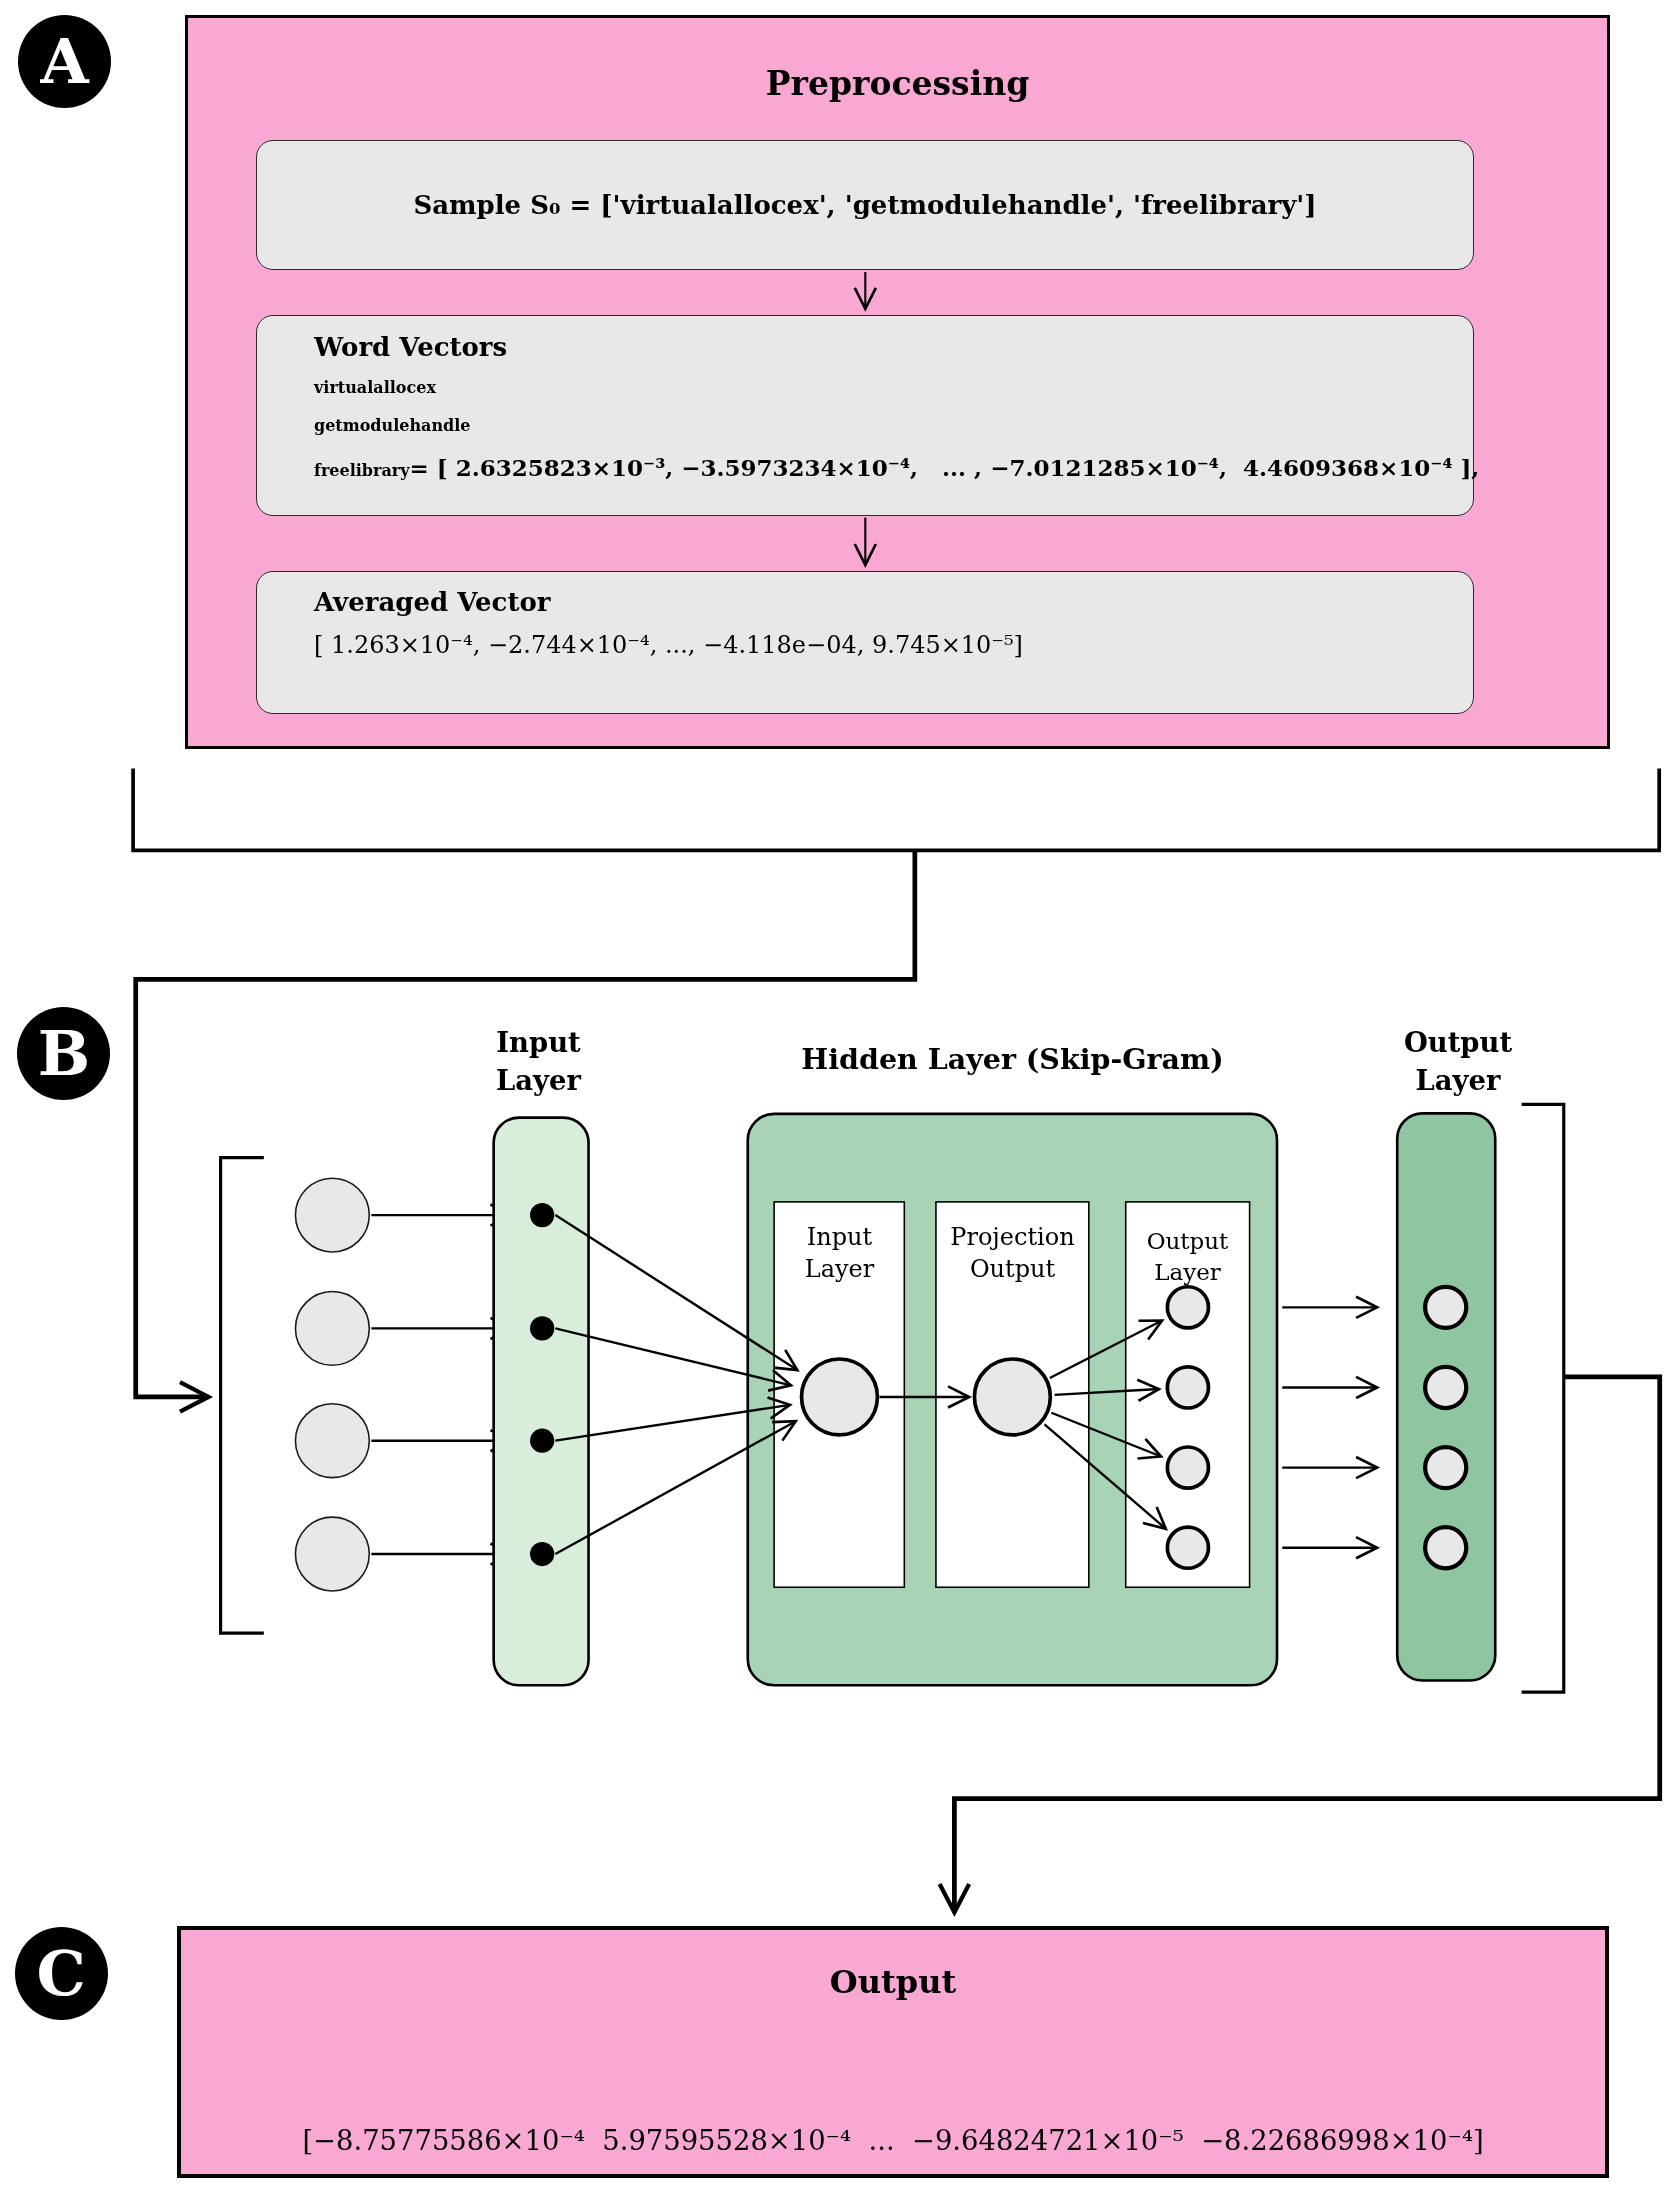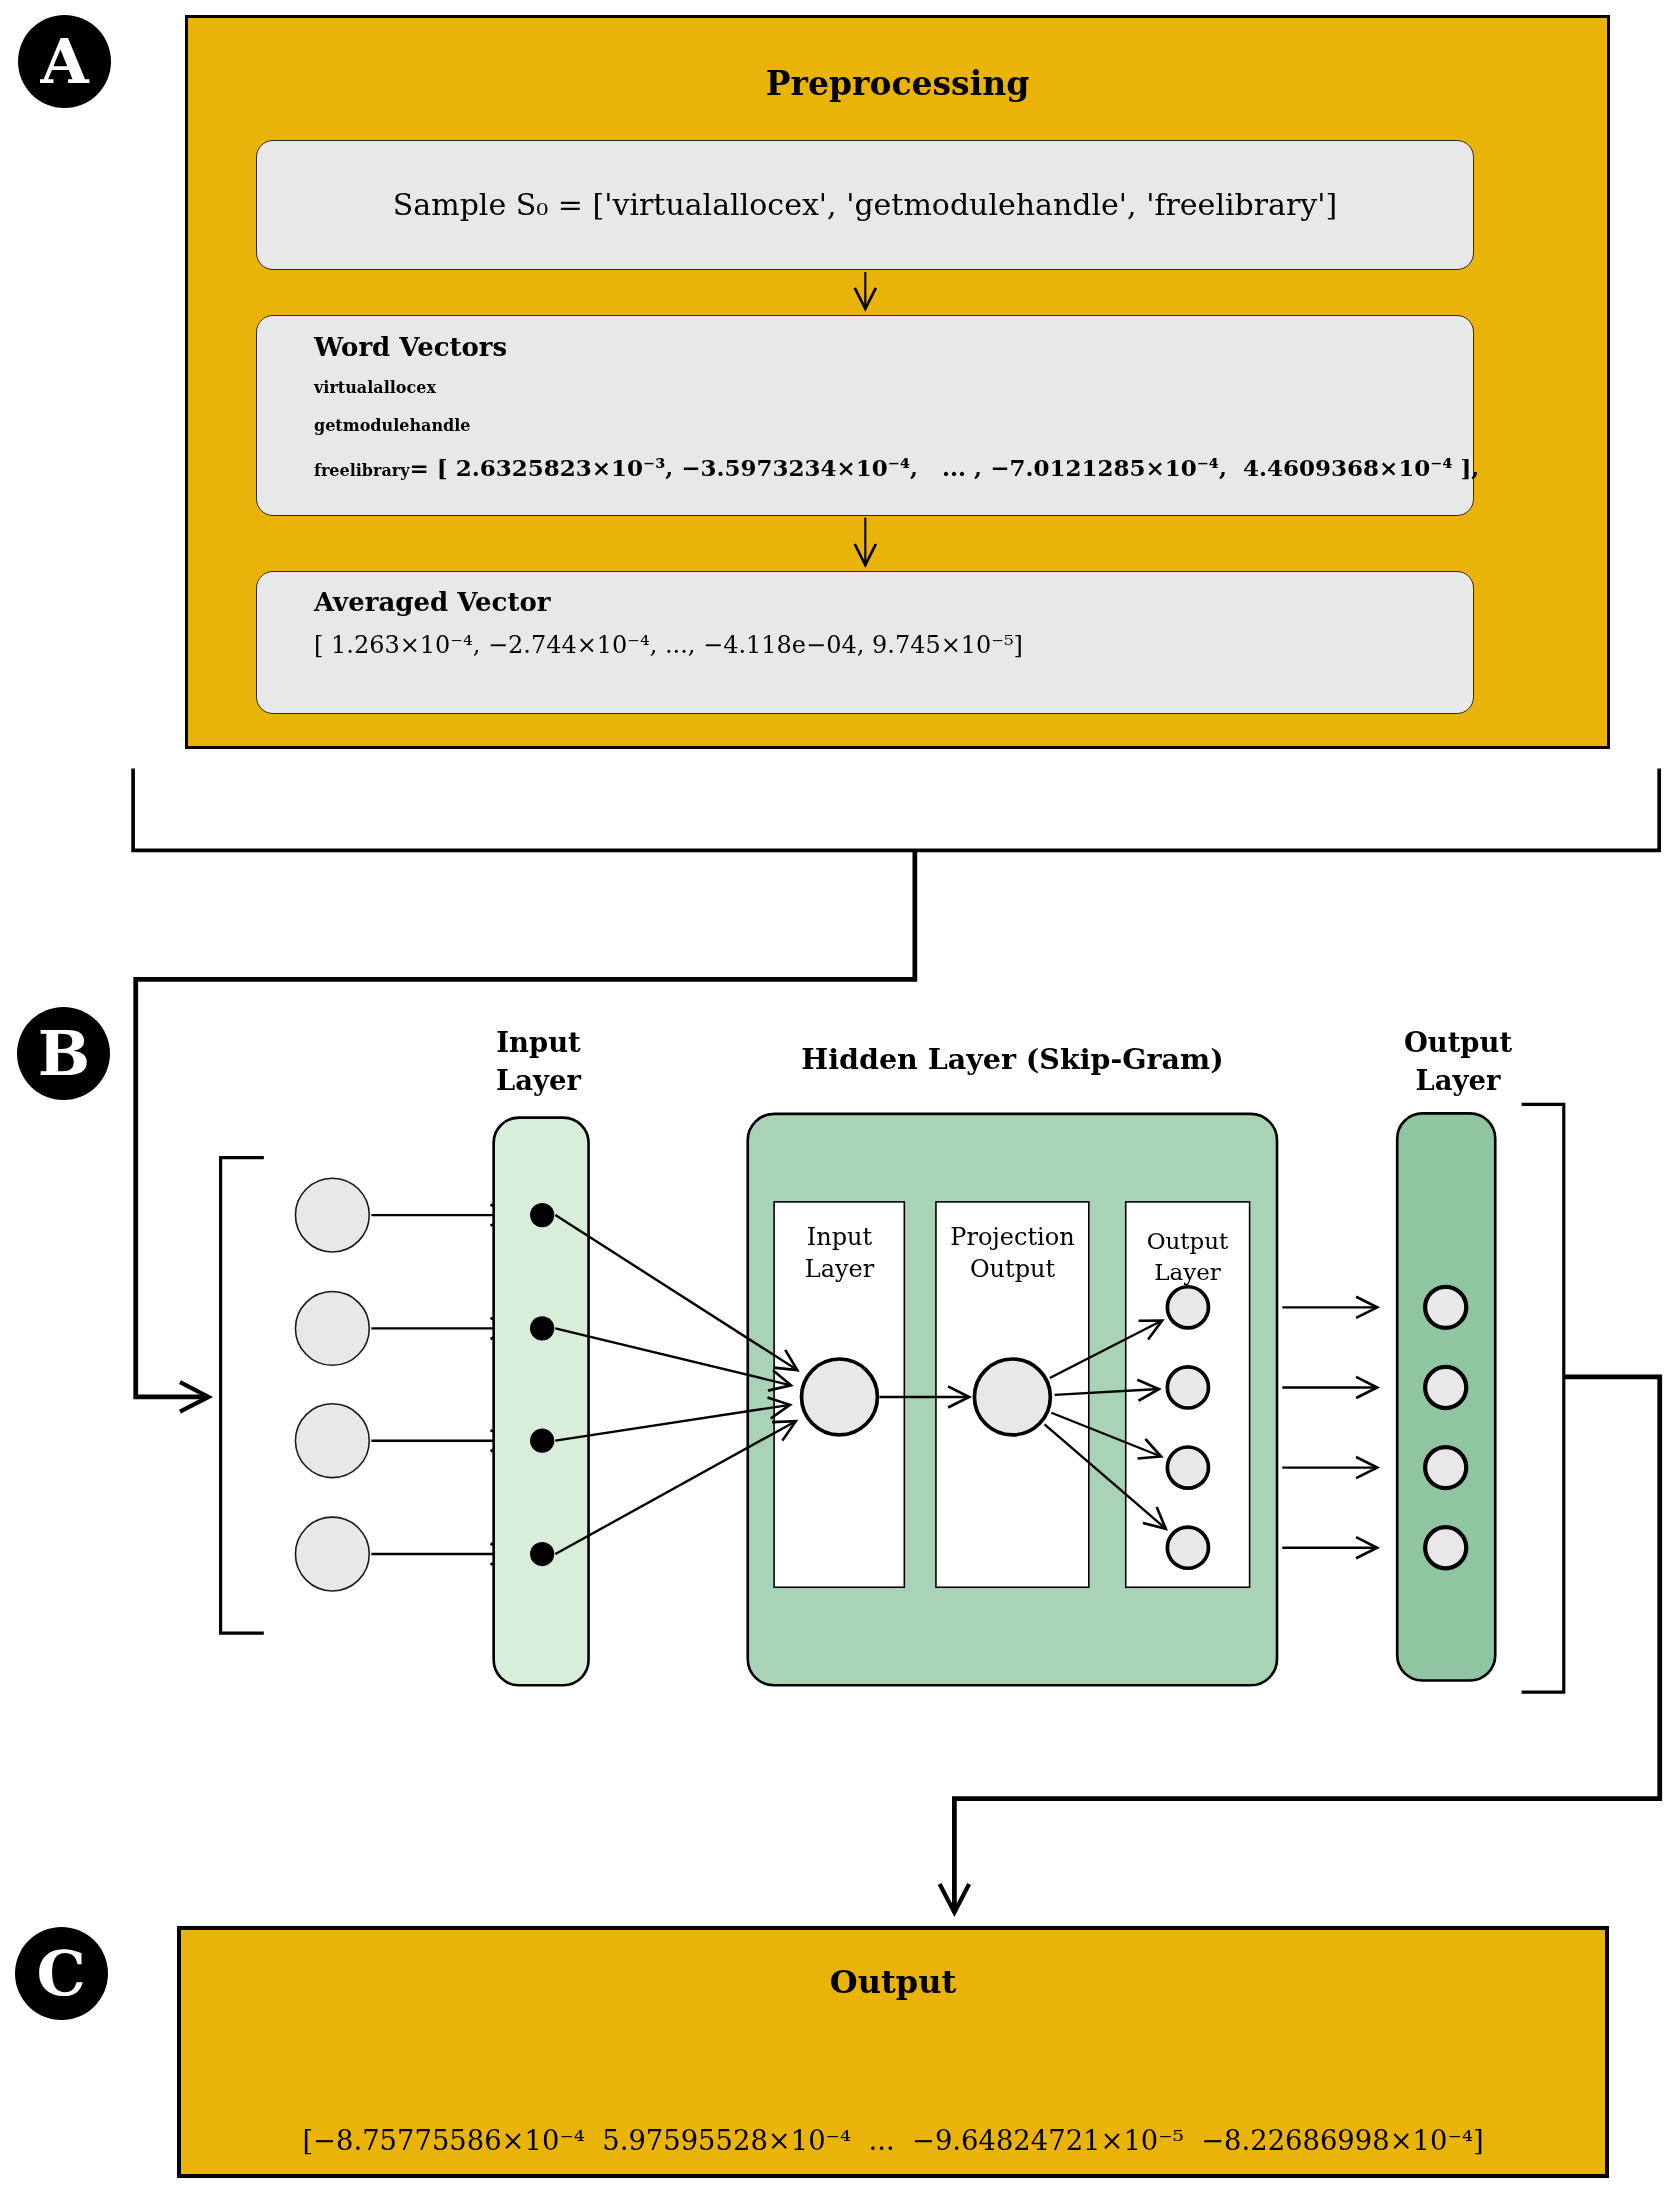--- a/index.html
+++ b/index.html
@@ -3,26 +3,26 @@
 <meta charset="utf-8">
 <style>
   html,body{margin:0;padding:0;background:#fff;}
   *{box-sizing:border-box;}
   .page{position:relative;width:1680px;height:2194px;background:#ffffff;
         font-family:"DejaVu Serif", "Liberation Serif", serif;color:#000;overflow:hidden;}
   .abs{position:absolute;}
   .badge{width:93px;height:93px;border-radius:50%;background:#000;color:#fff;
          display:flex;align-items:center;justify-content:center;
          font-size:62px;font-weight:bold;}
-  .panel{background:#eab308;border:3.7px solid #000;}
+  .panel{background:#f9a8d4;border:3.7px solid #000;}
   .panel-c{border-width:4.7px;}
   .panel-title{width:100%;text-align:center;font-weight:bold;font-size:33px;}
   .graybox{background:#e8e8e8;border:1.6px solid #2b2b2b;border-radius:17px;}
   .center-flex{display:flex;align-items:center;justify-content:center;text-align:center;}
-  .sample-text{font-size:30px;font-weight:normal;padding:0 32px;}
+  .sample-text{font-size:26px;font-weight:bold;padding:0 32px;}
   .box-heading{font-size:26px;font-weight:bold;}
   .wv-row{display:flex;align-items:baseline;height:38px;}
   .wv-name{width:210px;font-size:16px;font-weight:bold;white-space:pre;}
   .wv-value{font-size:23px;font-weight:bold;white-space:pre;}
   .avg-value{font-size:24px;white-space:pre;}
   .blabel{text-align:center;font-weight:bold;font-size:27.4px;line-height:1.38;white-space:pre-line;}
   .blabel-single{text-align:center;font-weight:bold;font-size:28.5px;white-space:nowrap;}
   .inner-label{text-align:center;font-size:24px;line-height:1.35;white-space:pre-line;}
   .c-lines{width:100%;text-align:center;font-size:27.4px;line-height:51px;white-space:pre;}
   .c-line{white-space:pre;}

